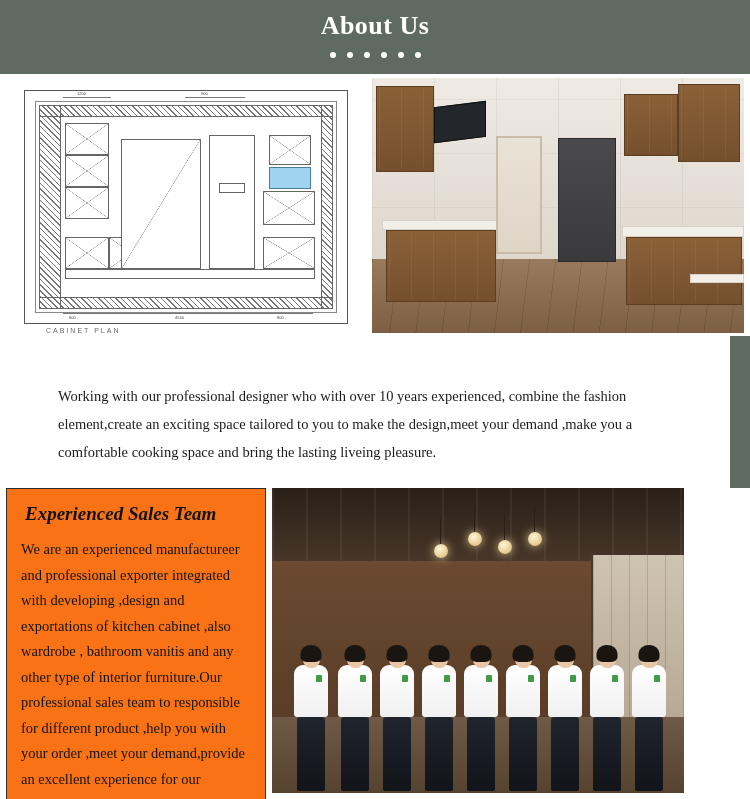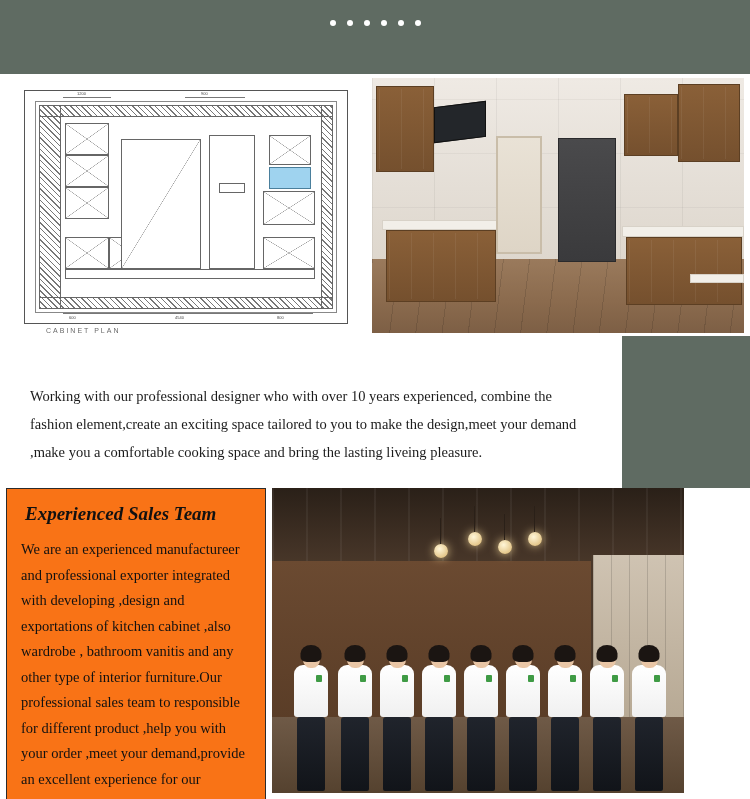--- a/index.html
+++ b/index.html
@@ -216,23 +216,23 @@
     font-size: 41px;
     color: rgba(255,255,255,.85);
     text-shadow: 0 1px 2px rgba(0,0,0,.35);
     letter-spacing: 0px;
     pointer-events: none;
     z-index: 50;
   }
 
   
   .band-text {
-    width: 622px;
+    width: 730px;
     background: #ffffff;
-    padding: 46px 30px 22px 30px;
+    padding: 46px 30px 22px 58px;
     box-sizing: border-box;
   }
   .paragraph {
     font-family: "Liberation Serif", serif;
     font-size: 14.5px;
     line-height: 28px;
     color: #1b1b1b;
     margin: 0;
     max-width: 660px;
   }
@@ -341,20 +341,21 @@
     background: linear-gradient(180deg,#20242c 0%, #111419 100%);
     border-radius: 3px 3px 2px 2px;
   }
 </style>
 </head>
 <body>
 
 <div class="page">
 
   <div class="header">
+    <div class="header-title">About Us</div>
     <div class="dots">
       <span class="dot"></span>
       <span class="dot"></span>
       <span class="dot"></span>
       <span class="dot"></span>
       <span class="dot"></span>
       <span class="dot"></span>
     </div>
   </div>
 

